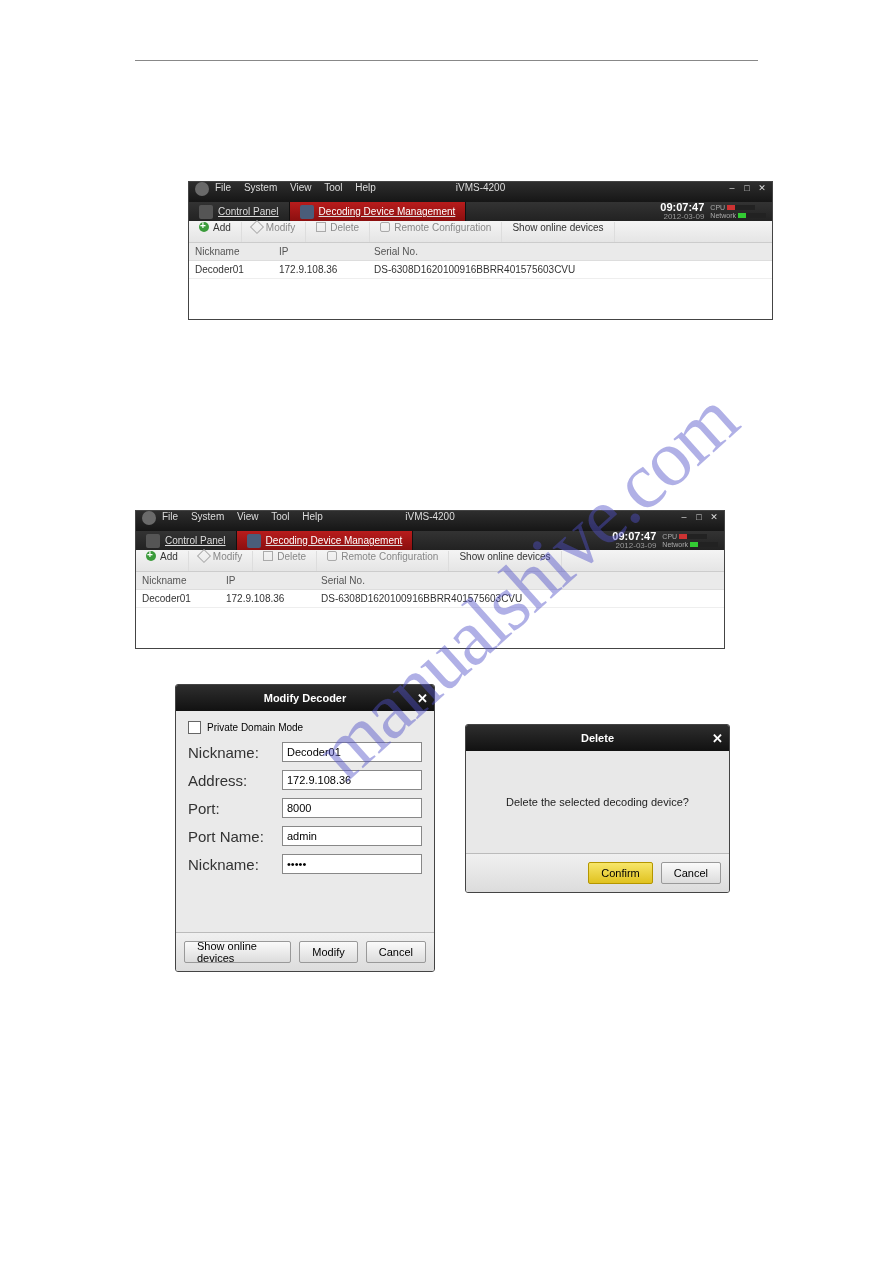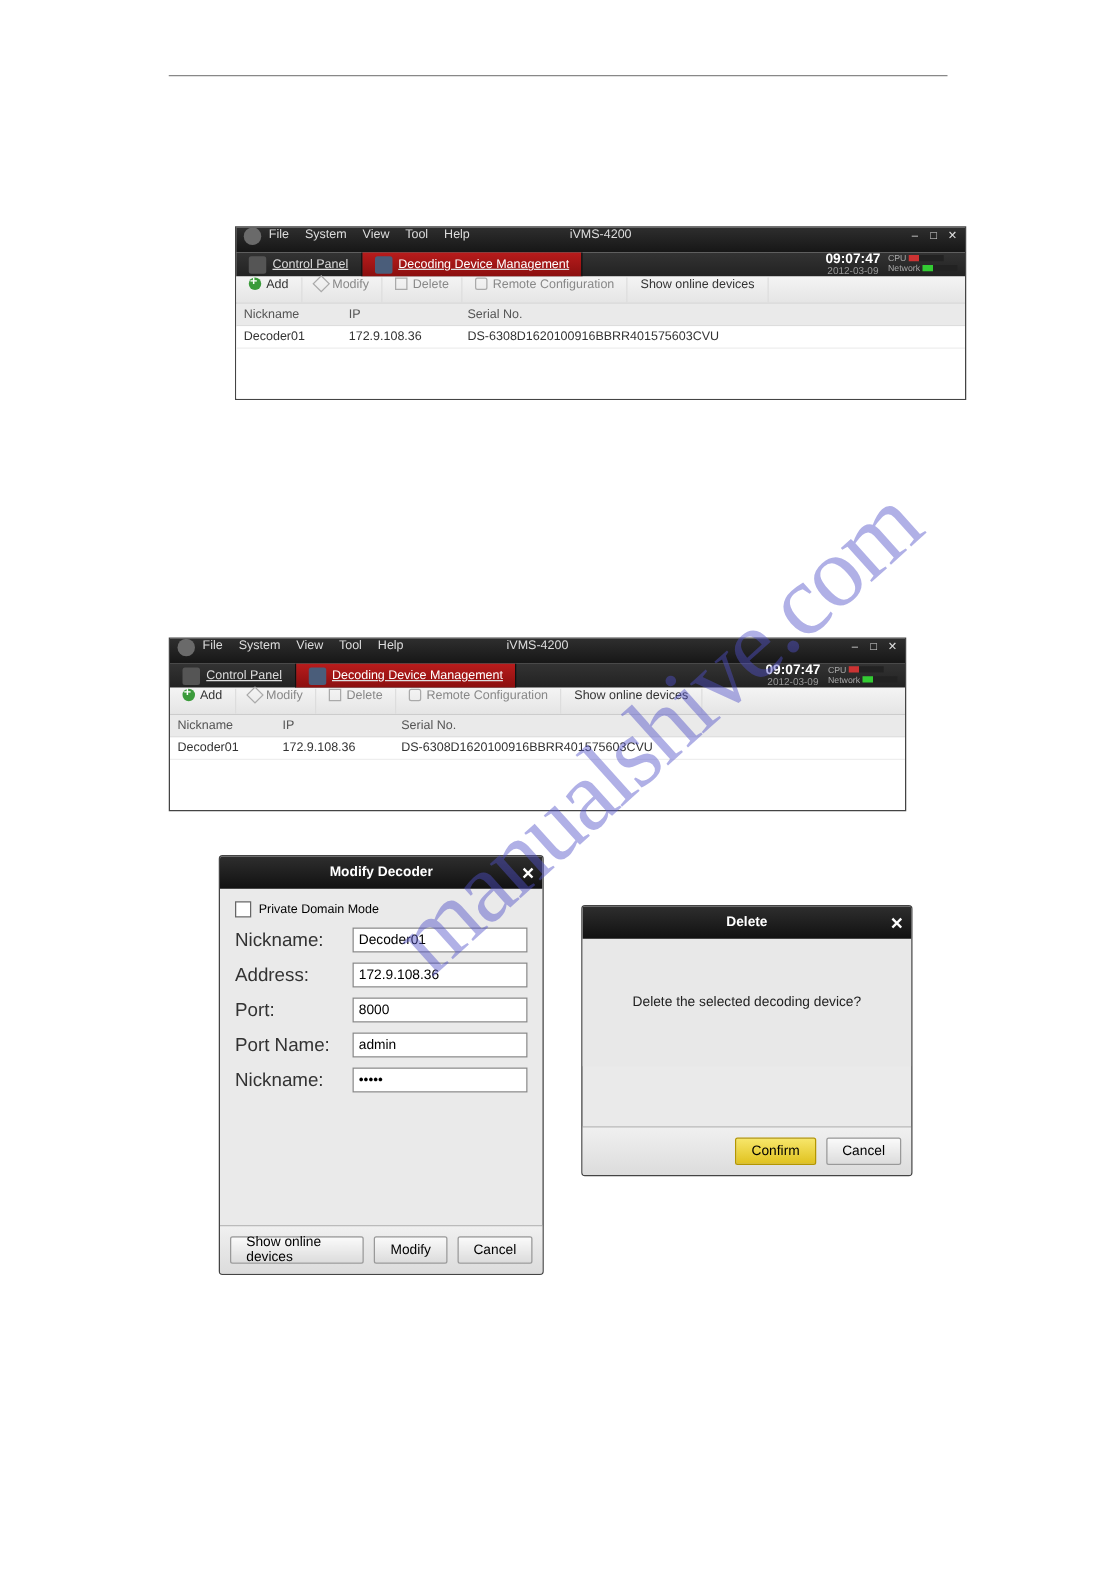--- a/index.html
+++ b/index.html
@@ -69,21 +69,21 @@
     background: linear-gradient(#b81c1c,#8b0f0f);
     color:#fff;
   }
   .tab .ticon { width:14px; height:14px; background:#555; border-radius:2px; }
   .tab.active .ticon { background:#4a5d7a; }
   .status-right {
     position:absolute; right:6px; top:0; bottom:0;
     display:flex; align-items:center; gap:6px;
     font-size:9px;
   }
-  .timeblk { text-align:center; line-height:10px; }
+  .timeblk { text-align:right; line-height:10px; }
   .timeblk .t1 { font-size:11px; font-weight:bold; color:#fff; }
   .timeblk .t2 { font-size:8px; color:#999; }
   .meters { line-height:8px; font-size:7px; color:#aaa; }
   .bars { display:inline-block; height:5px; width:28px; }
   .bars.red { background: linear-gradient(to right, #c33 0 30%, #222 30%); }
   .bars.grn { background: linear-gradient(to right, #3c3 0 30%, #222 30%); }
   .toolbar {
     height: 22px;
     background: linear-gradient(#f4f4f4,#e5e5e5);
     display:flex; align-items:center;
@@ -133,21 +133,21 @@
   .dlg-modify .lab { width:100px; font-size:15px; color:#333; }
   .dlg-modify input[type=text], .dlg-modify input[type=password] {
     width:140px; height:20px; border:1px solid #888; padding:0 4px; font-size:11px;
     background:#fff;
   }
   .chkrow { display:flex; align-items:center; gap:6px; margin-bottom:8px; }
   .chkrow .cbx { width:13px; height:13px; background:#fff; border:1px solid #666; }
   .dlg-foot {
     background:linear-gradient(#f0f0f0,#dcdcdc);
     border-top:1px solid #bbb;
-    padding:8px; display:flex; justify-content:flex-end; gap:8px;margin-top:48px;
+    padding:8px; display:flex; justify-content:flex-end; gap:8px;
   }
   .dlg-foot.sp { justify-content:space-between; }
   .btn {
     height:22px; padding:0 12px; font-size:11px;
     background:linear-gradient(#fafafa,#dcdcdc);
     border:1px solid #999; border-radius:2px;
     display:inline-flex; align-items:center; cursor:pointer;
   }
   .btn.primary {
     background:linear-gradient(#f7e66a,#e0c21f);

